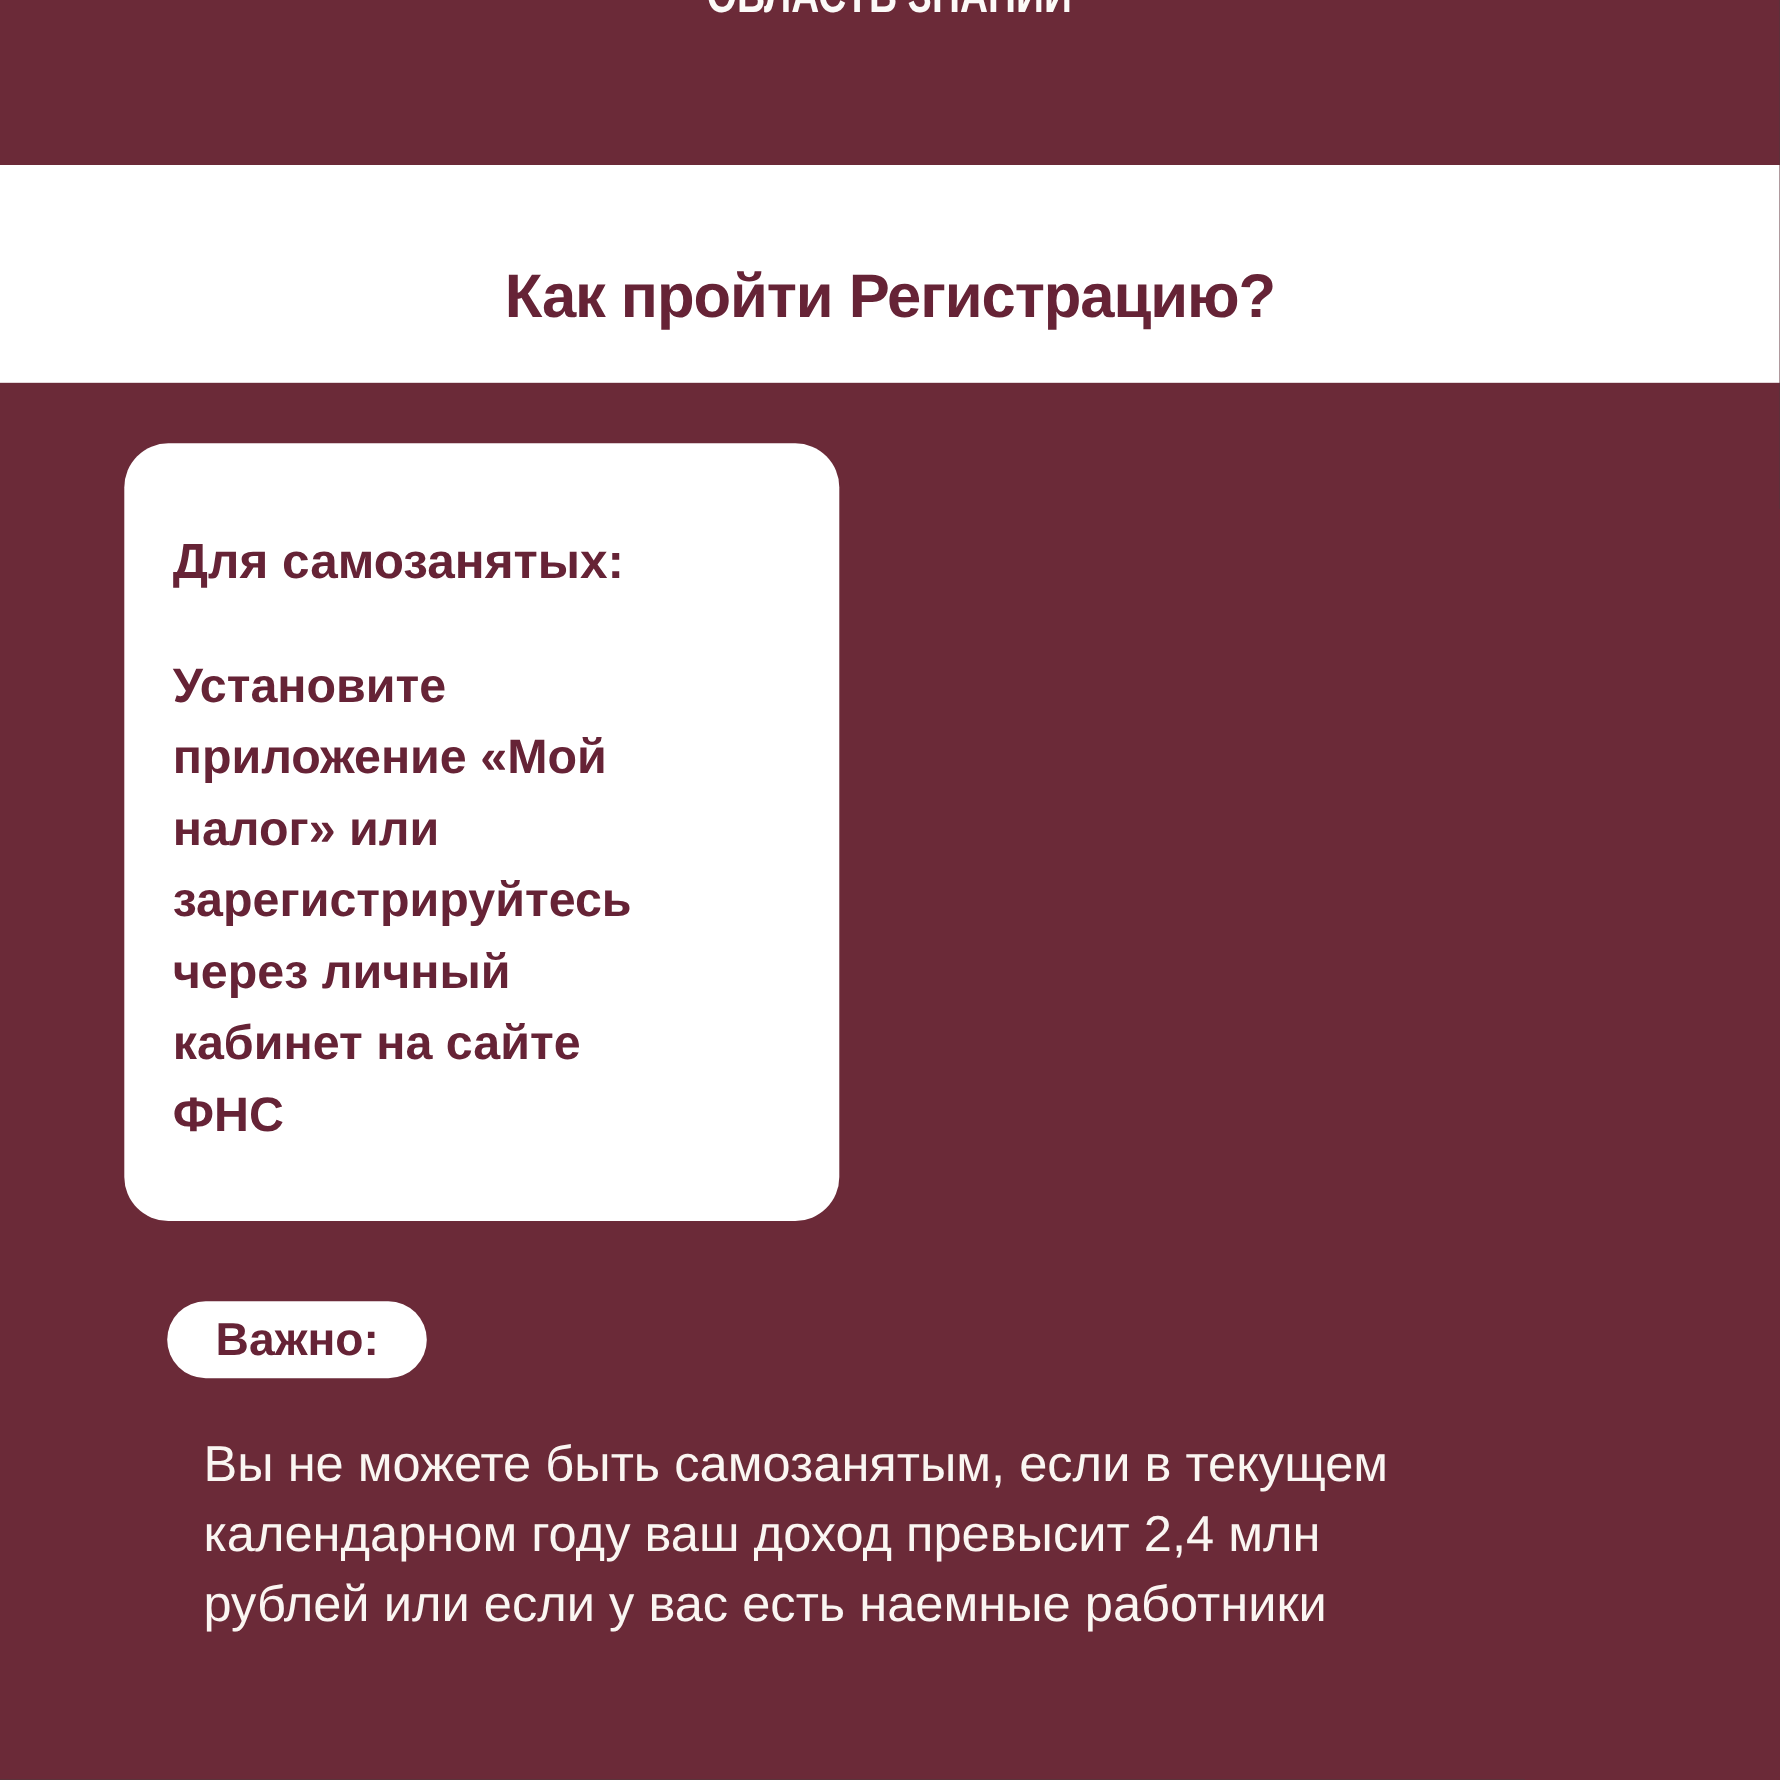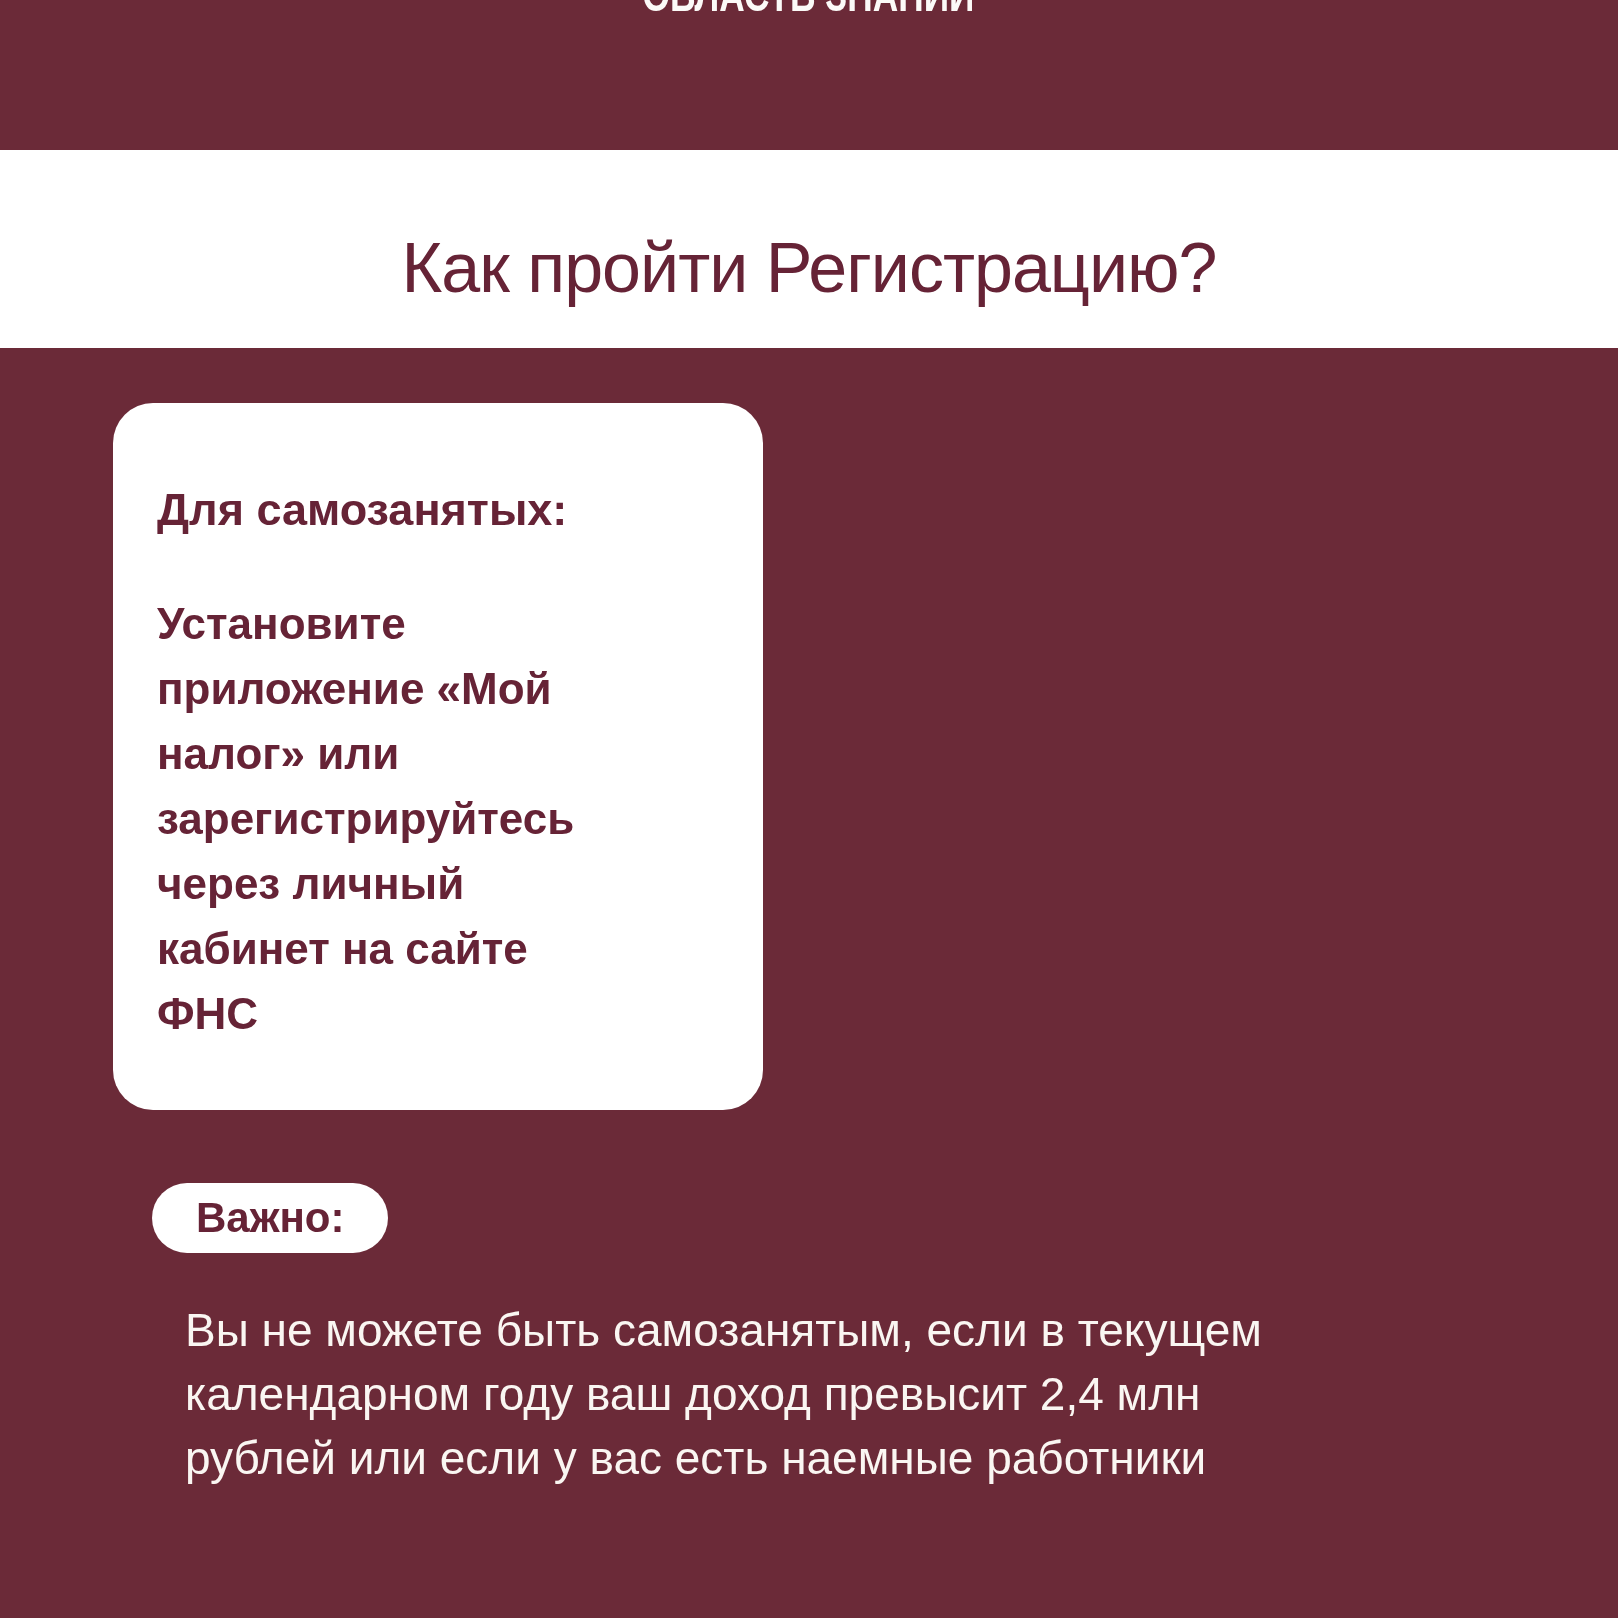--- a/index.html
+++ b/index.html
@@ -43,22 +43,22 @@
     top: 150px; left: 0;
     width: 100%;
     height: 198px;
     background: var(--card-bg, #fff);
     display: flex;
     align-items: center;
     justify-content: center;
   }
   .page-title {
     color: var(--text-maroon, #662336);
-    font-size: 70px;
-    font-weight: normal;
+    font-size: 56px;
+    font-weight: bold;
     letter-spacing: -1px;
     white-space: nowrap;
     margin-top: 38px;
   }
   .cards-row {
     position: absolute;
     top: 403px;
     left: 113px;
     width: 1390px;
     height: 707px;

